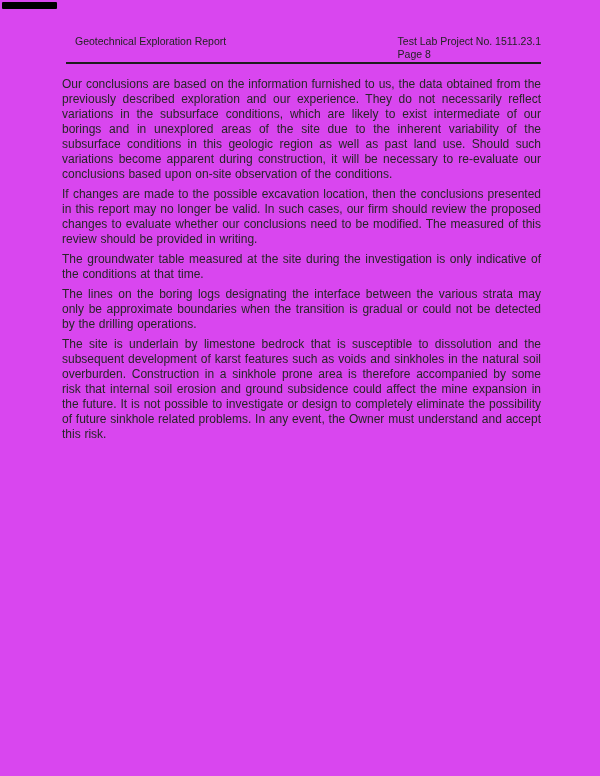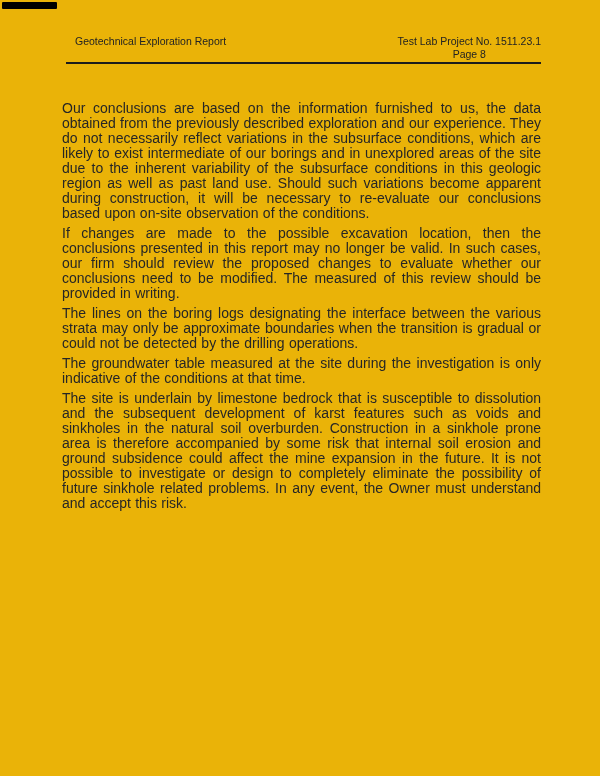--- a/index.html
+++ b/index.html
@@ -4,21 +4,21 @@
 <style>
   html, body {
     margin: 0;
     padding: 0;
     background: #ffffff;
   }
   .page {
     position: relative;
     width: 600px;
     height: 776px;
-    background: #eab308;
+    background: #d946ef;
     font-family: "Liberation Sans", sans-serif;
     color: #262626;
     overflow: hidden;
   }
   
   .scan-artifact {
     position: absolute;
     left: 2px;
     top: 2px;
     width: 55px;
@@ -36,41 +36,40 @@
     font-size: 10.5px;
     line-height: 13px;
     color: #232323;
   }
   .header-left {
     padding-left: 13px;
     text-align: left;
     white-space: nowrap;
   }
   .header-right {
-    text-align: center;
+    text-align: left;
     white-space: nowrap;
   }
   .header-rule {
     position: absolute;
     left: 66px;
     top: 62px;
     width: 475px;
     height: 2px;
     background: #1c1c1c;
   }
   .doc-body {
     position: absolute;
     left: 62px;
     top: 77px;
     width: 479px;
-    font-size: 14px;
+    font-size: 12px;
     line-height: 15px;
     text-align: justify;
     color: #262626;
-    margin-top: 24px;
   }
   .doc-body p {
     margin: 0 0 5px 0;
     word-spacing: 0.4px;
   }
 </style>
 </head>
 <body>
 
 <div class="page">
@@ -85,18 +84,18 @@
       <div>Test Lab Project No. 1511.23.1</div>
       <div>Page 8</div>
     </div>
   </div>
 
   <div class="header-rule"></div>
 
   <div class="doc-body">
     <p>Our conclusions are based on the information furnished to us, the data obtained from the previously described exploration and our experience. They do not necessarily reflect variations in the subsurface conditions, which are likely to exist intermediate of our borings and in unexplored areas of the site due to the inherent variability of the subsurface conditions in this geologic region as well as past land use. Should such variations become apparent during construction, it will be necessary to re-evaluate our conclusions based upon on-site observation of the conditions.</p>
     <p>If changes are made to the possible excavation location, then the conclusions presented in this report may no longer be valid. In such cases, our firm should review the proposed changes to evaluate whether our conclusions need to be modified. The measured of this review should be provided in writing.</p>
+    <p>The groundwater table measured at the site during the investigation is only indicative of the conditions at that time.</p>
     <p>The lines on the boring logs designating the interface between the various strata may only be approximate boundaries when the transition is gradual or could not be detected by the drilling operations.</p>
-    <p>The groundwater table measured at the site during the investigation is only indicative of the conditions at that time.</p>
     <p>The site is underlain by limestone bedrock that is susceptible to dissolution and the subsequent development of karst features such as voids and sinkholes in the natural soil overburden. Construction in a sinkhole prone area is therefore accompanied by some risk that internal soil erosion and ground subsidence could affect the mine expansion in the future. It is not possible to investigate or design to completely eliminate the possibility of future sinkhole related problems. In any event, the Owner must understand and accept this risk.</p>
   </div>
 
 </div>
 
 </body></html>

